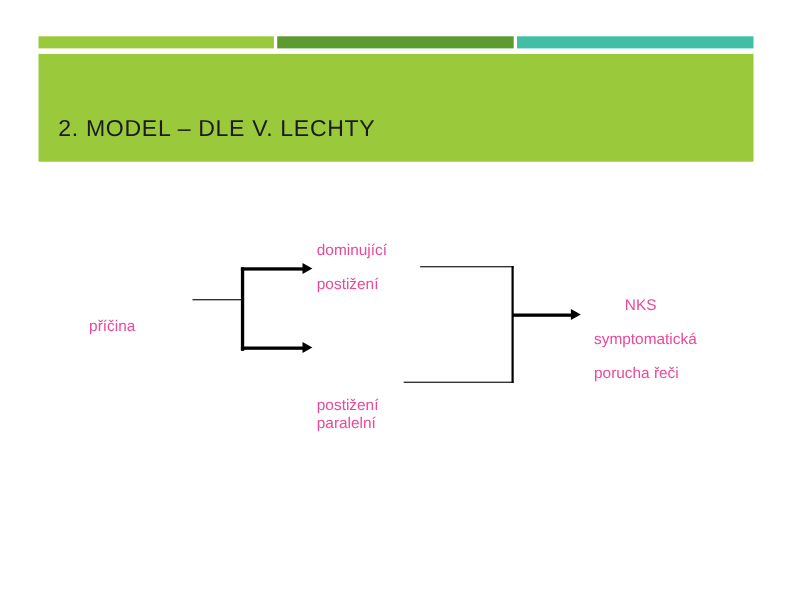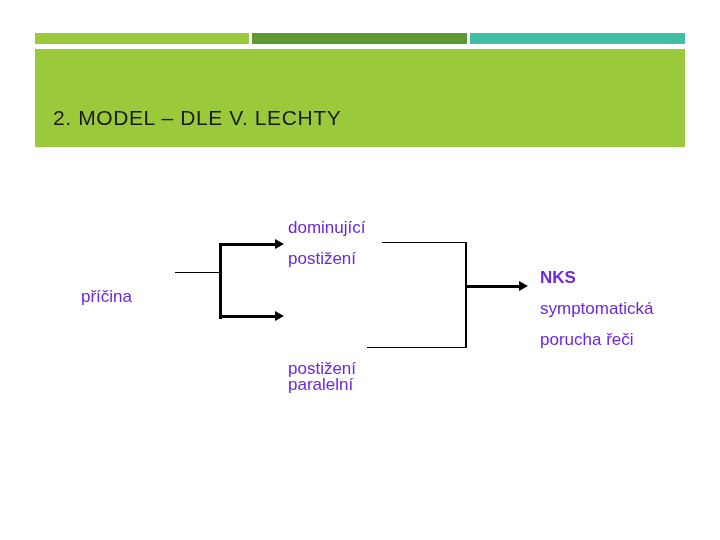--- a/index.html
+++ b/index.html
@@ -57,35 +57,35 @@
   #diagram {
     position: absolute;
     left: 0;
     top: 150px;
     width: 720px;
     height: 390px;
   }
 
   .dlabel {
     position: absolute;
-    font-size: 17px;
+    font-size: 14px;
     line-height: 31px;
-    color: #6d28d9;
+    color: #ec4899;
     white-space: nowrap;
     text-align: right;
   }
 
   
   #label-primarni  { left: 81px;  top: 100px; }
   #label-pricina   { left: 81px;  top: 131px; }
   #label-dominujici{ left: 288px; top: 62px;  }
   #label-postizeni1{ left: 288px; top: 93px;  }
   #label-paralelni { left: 288px; top: 172px; margin-top: 47px; }
   #label-postizeni2{ left: 288px; top: 203px; }
-  #label-nks       { left: 540px; top: 112px; font-weight: bold; }
+  #label-nks       { left: 568px; top: 112px; }
   #label-sympt     { left: 540px; top: 143px; }
   #label-porucha   { left: 540px; top: 174px; }
 
   
   #line-primary {
     position: absolute;
     left: 175px;
     top: 122px;
     width: 46px;
     height: 1px;

